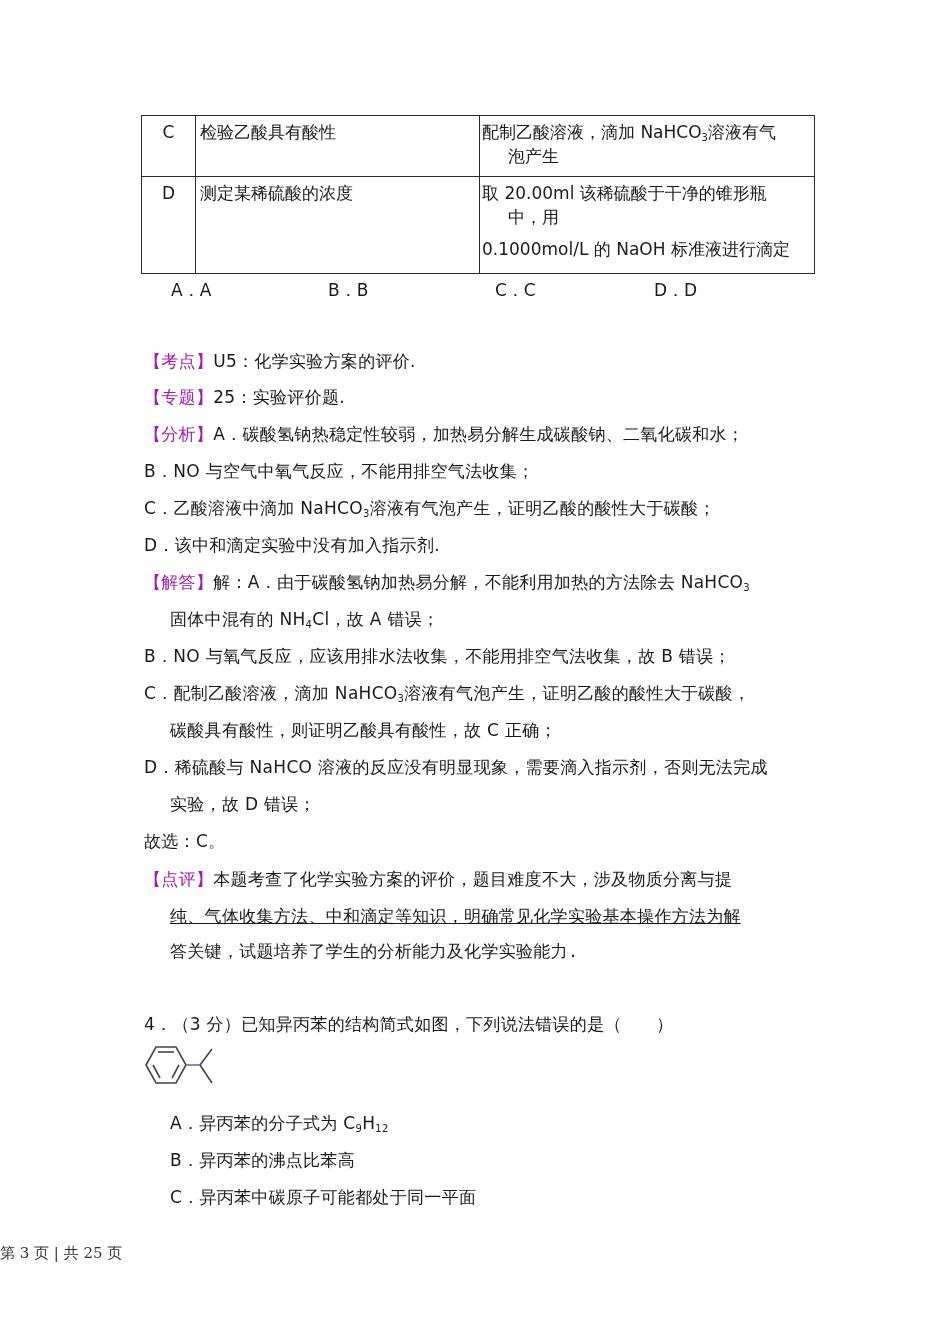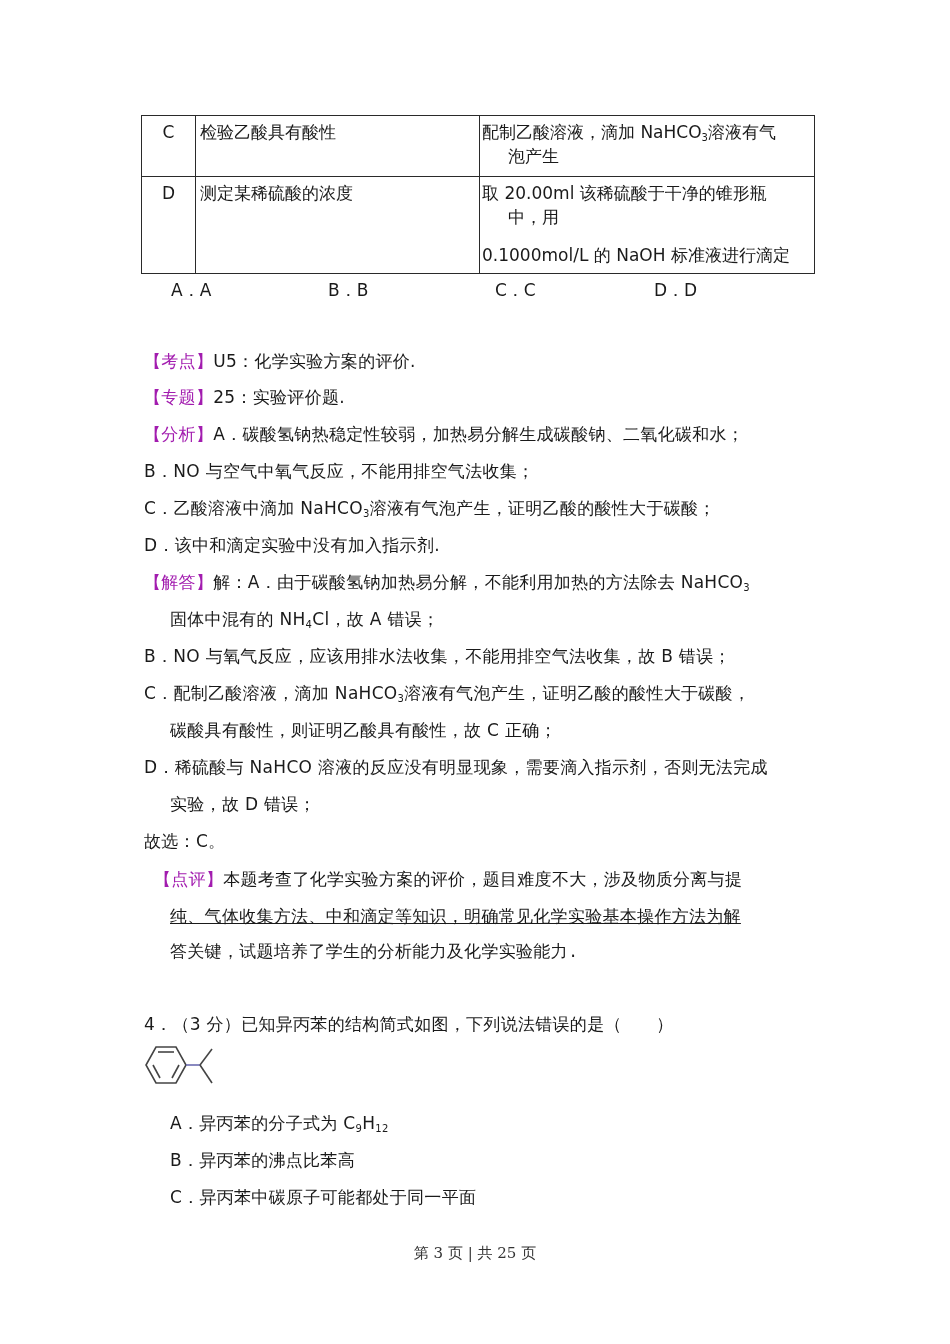--- a/index.html
+++ b/index.html
@@ -9,21 +9,21 @@
   .t { position:absolute; font-size:17px; line-height:22px; white-space:nowrap; letter-spacing:0.3px; }
   .tag { color:#a21caf; }
   sub { font-size:10px; vertical-align:-3px; line-height:0; }
   table.q { position:absolute; left:141px; top:115px; border-collapse:collapse; }
   table.q td { border:1.3px solid #2a2a2a; vertical-align:top; font-size:17px; line-height:24px; padding:0; }
   td.lbl { width:53px; text-align:center; padding-top:4px !important; }
   td.purpose { width:279px; padding:4px 0 0 4px !important; }
   td.method { width:332px; padding:4px 0 0 2px !important; }
   .indent { padding-left:26px; }
   .opts { position:absolute; top:279px; font-size:17px; line-height:22px; }
-  .footer { position:absolute; top:1244px; left:0; width:950px; text-align:center; font-size:15px; color:#333; font-family:"DejaVu Serif","Liberation Serif",serif; }
+  .footer { position:absolute; top:1244px; left:0; width:950px; font-size:15px; color:#333; font-family:"DejaVu Serif","Liberation Serif",serif; }
   svg.mol { position:absolute; left:144px; top:1043px; }
 </style>
 </head>
 <body>
 
 <div class="page">
 
   <table class="q">
     <tbody>
         <tr style="height:61px;">
@@ -33,21 +33,21 @@
         <div><span>配制乙酸溶液，滴加 NaHCO</span><sub>3</sub><span>溶液有气</span></div>
         <div class="indent">泡产生</div>
       </td>
     </tr>
     <tr style="height:97px;">
       <td class="lbl">D</td>
       <td class="purpose">测定某稀硫酸的浓度</td>
       <td class="method">
         <div>取 20.00ml 该稀硫酸于干净的锥形瓶</div>
         <div class="indent">中，用</div>
-        <div style="margin-top:14px;">0.1000mol/L 的 NaOH 标准液进行滴定</div>
+        <div style="margin-top:8px;">0.1000mol/L 的 NaOH 标准液进行滴定</div>
       </td>
     </tr>
   </tbody>
     </table>
 
   <div class="opts" style="left:171px;">A．A</div>
   <div class="opts" style="left:328px;">B．B</div>
   <div class="opts" style="left:495px;">C．C</div>
   <div class="opts" style="left:654px;">D．D</div>
 
@@ -60,21 +60,21 @@
 
   <div class="t" style="left:144px;top:571px;"><span class="tag">【解答】</span><span>解：A．由于碳酸氢钠加热易分解，不能利用加热的方法除去 NaHCO</span><sub>3</sub></div>
   <div class="t" style="left:170px;top:608px;"><span>固体中混有的 NH</span><sub>4</sub><span>Cl，故 A 错误；</span></div>
   <div class="t" style="left:144px;top:645px;">B．NO 与氧气反应，应该用排水法收集，不能用排空气法收集，故 B 错误；</div>
   <div class="t" style="left:144px;top:682px;"><span>C．配制乙酸溶液，滴加 NaHCO</span><sub>3</sub><span>溶液有气泡产生，证明乙酸的酸性大于碳酸，</span></div>
   <div class="t" style="left:170px;top:719px;">碳酸具有酸性，则证明乙酸具有酸性，故 C 正确；</div>
   <div class="t" style="left:144px;top:756px;">D．稀硫酸与 NaHCO 溶液的反应没有明显现象，需要滴入指示剂，否则无法完成</div>
   <div class="t" style="left:170px;top:793px;">实验，故 D 错误；</div>
   <div class="t" style="left:144px;top:830px;">故选：C。</div>
 
-  <div class="t" style="left:144px;top:868px;margin-left:10px;"><span class="tag">【点评】</span><span>本题考查了化学实验方案的评价，题目难度不大，涉及物质分离与提</span></div>
+  <div class="t" style="left:144px;top:868px;"><span class="tag">【点评】</span><span>本题考查了化学实验方案的评价，题目难度不大，涉及物质分离与提</span></div>
   <div class="t" style="left:170px;top:905px;text-decoration:underline;">纯、气体收集方法、中和滴定等知识，明确常见化学实验基本操作方法为解</div>
   <div class="t" style="left:170px;top:942px;font-family:Liberation Mono, monospace;">答关键，试题培养了学生的分析能力及化学实验能力.</div>
 
   <div class="t" style="left:144px;top:1013px;">4．（3 分）已知异丙苯的结构简式如图，下列说法错误的是（　　）</div>
 
   <svg class="mol" width="76" height="46" viewBox="0 0 76 46">
     <g fill="none" stroke="#444" stroke-width="1.6">
       <polygon points="12,4 32,4 42,22 32,40 12,40 2,22"></polygon>
       <line x1="14" y1="9" x2="30" y2="9"></line>
       <line x1="35" y1="22" x2="28" y2="35"></line>

